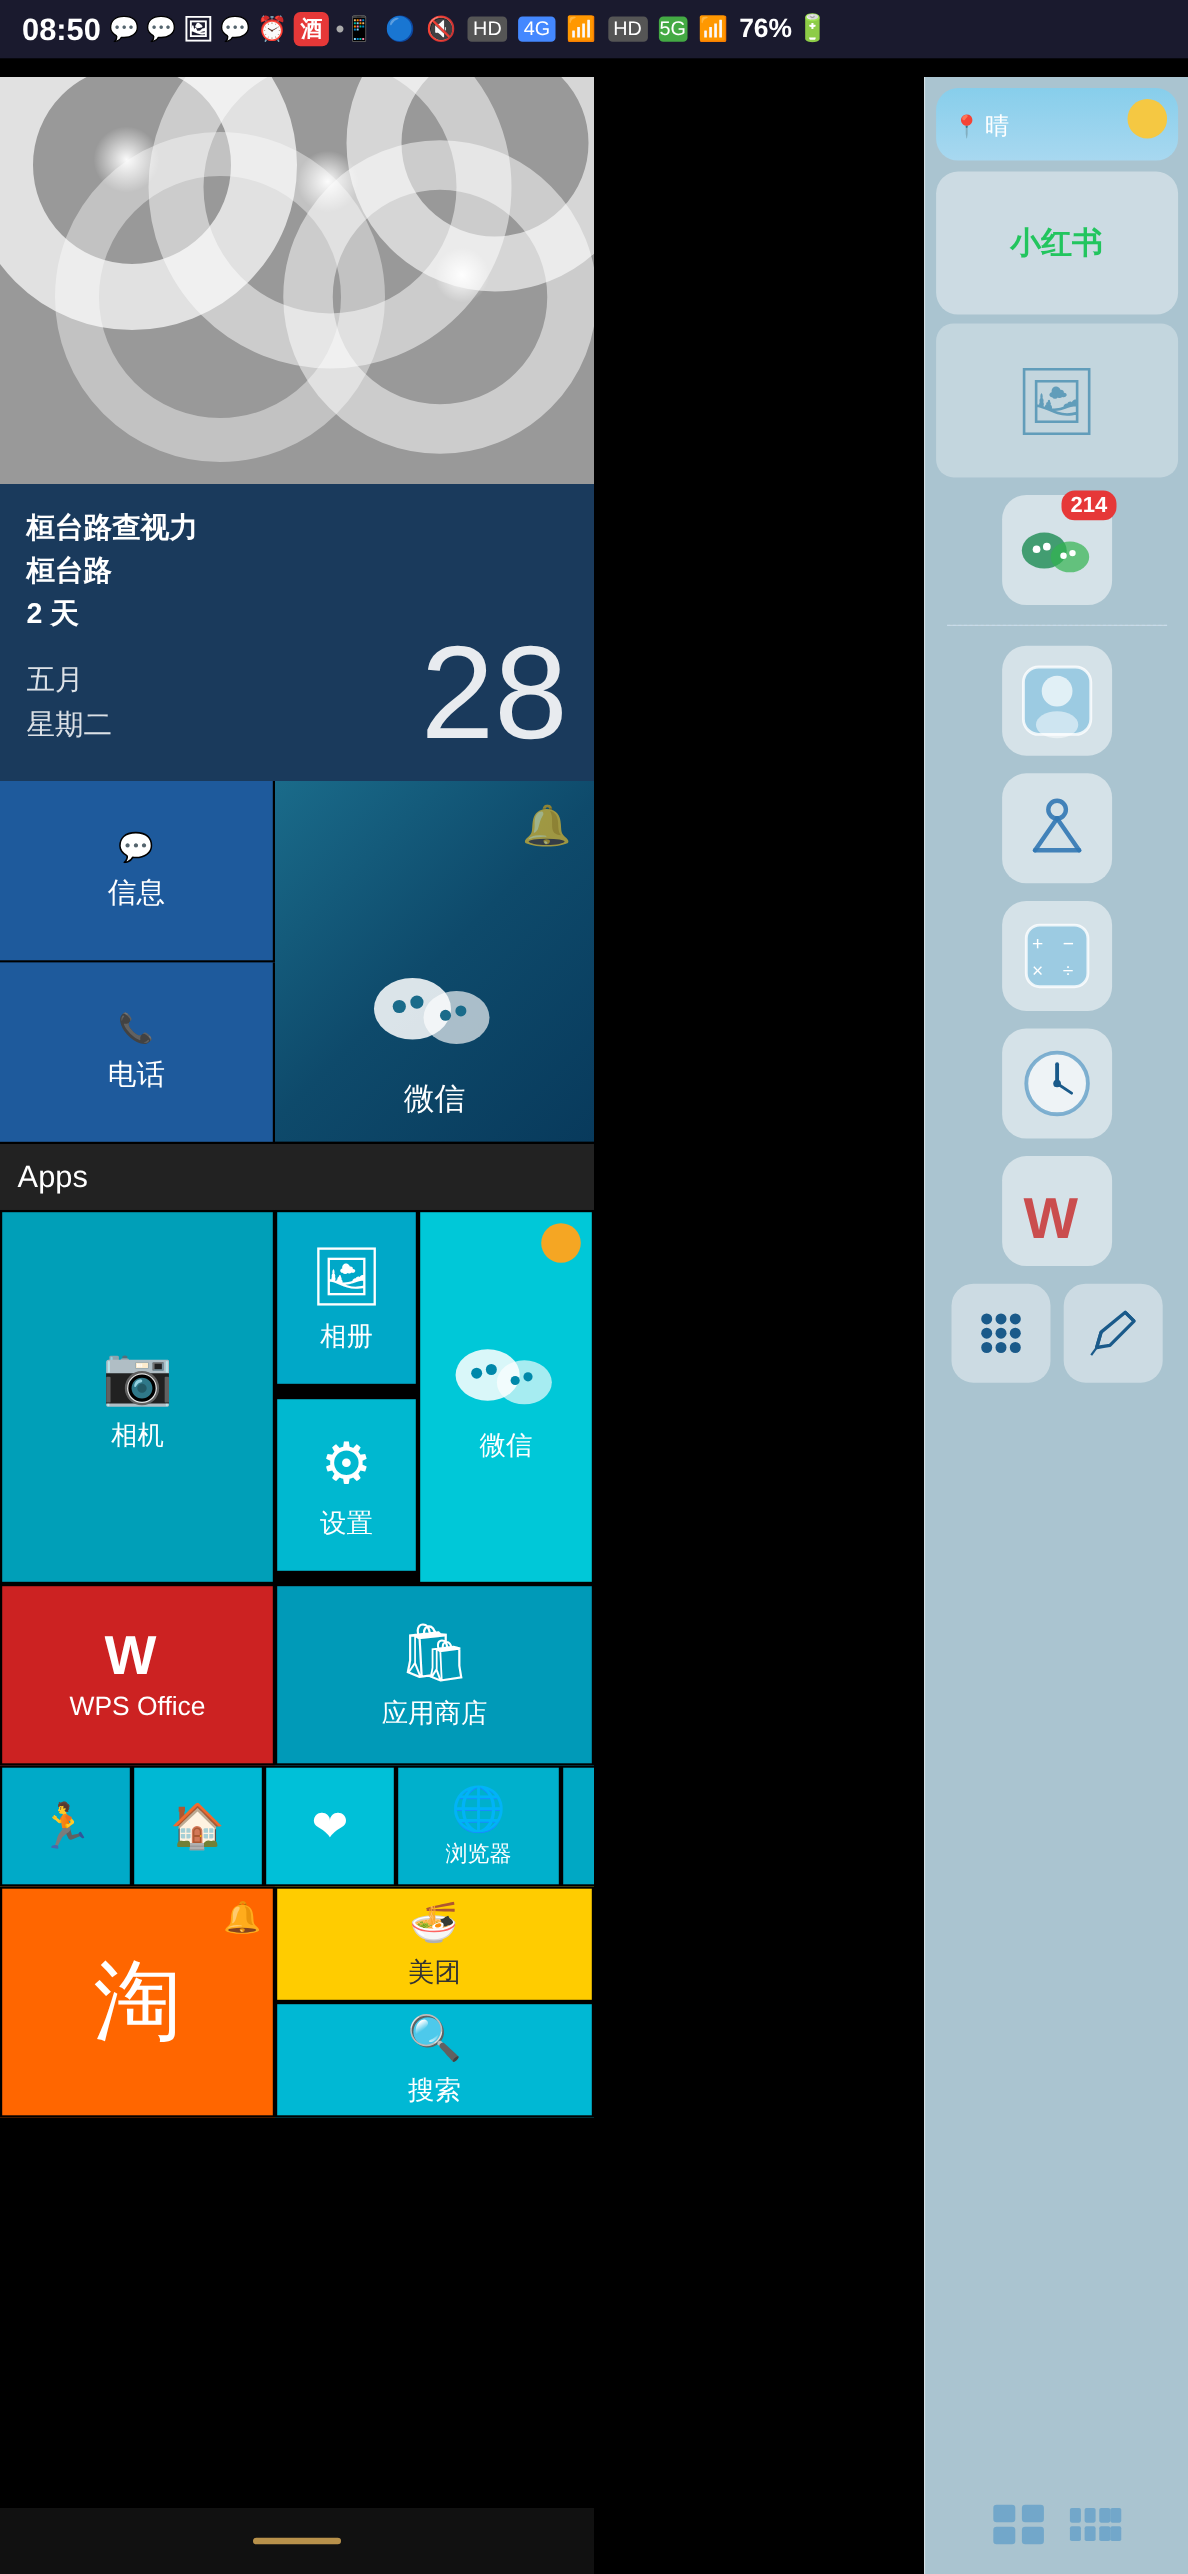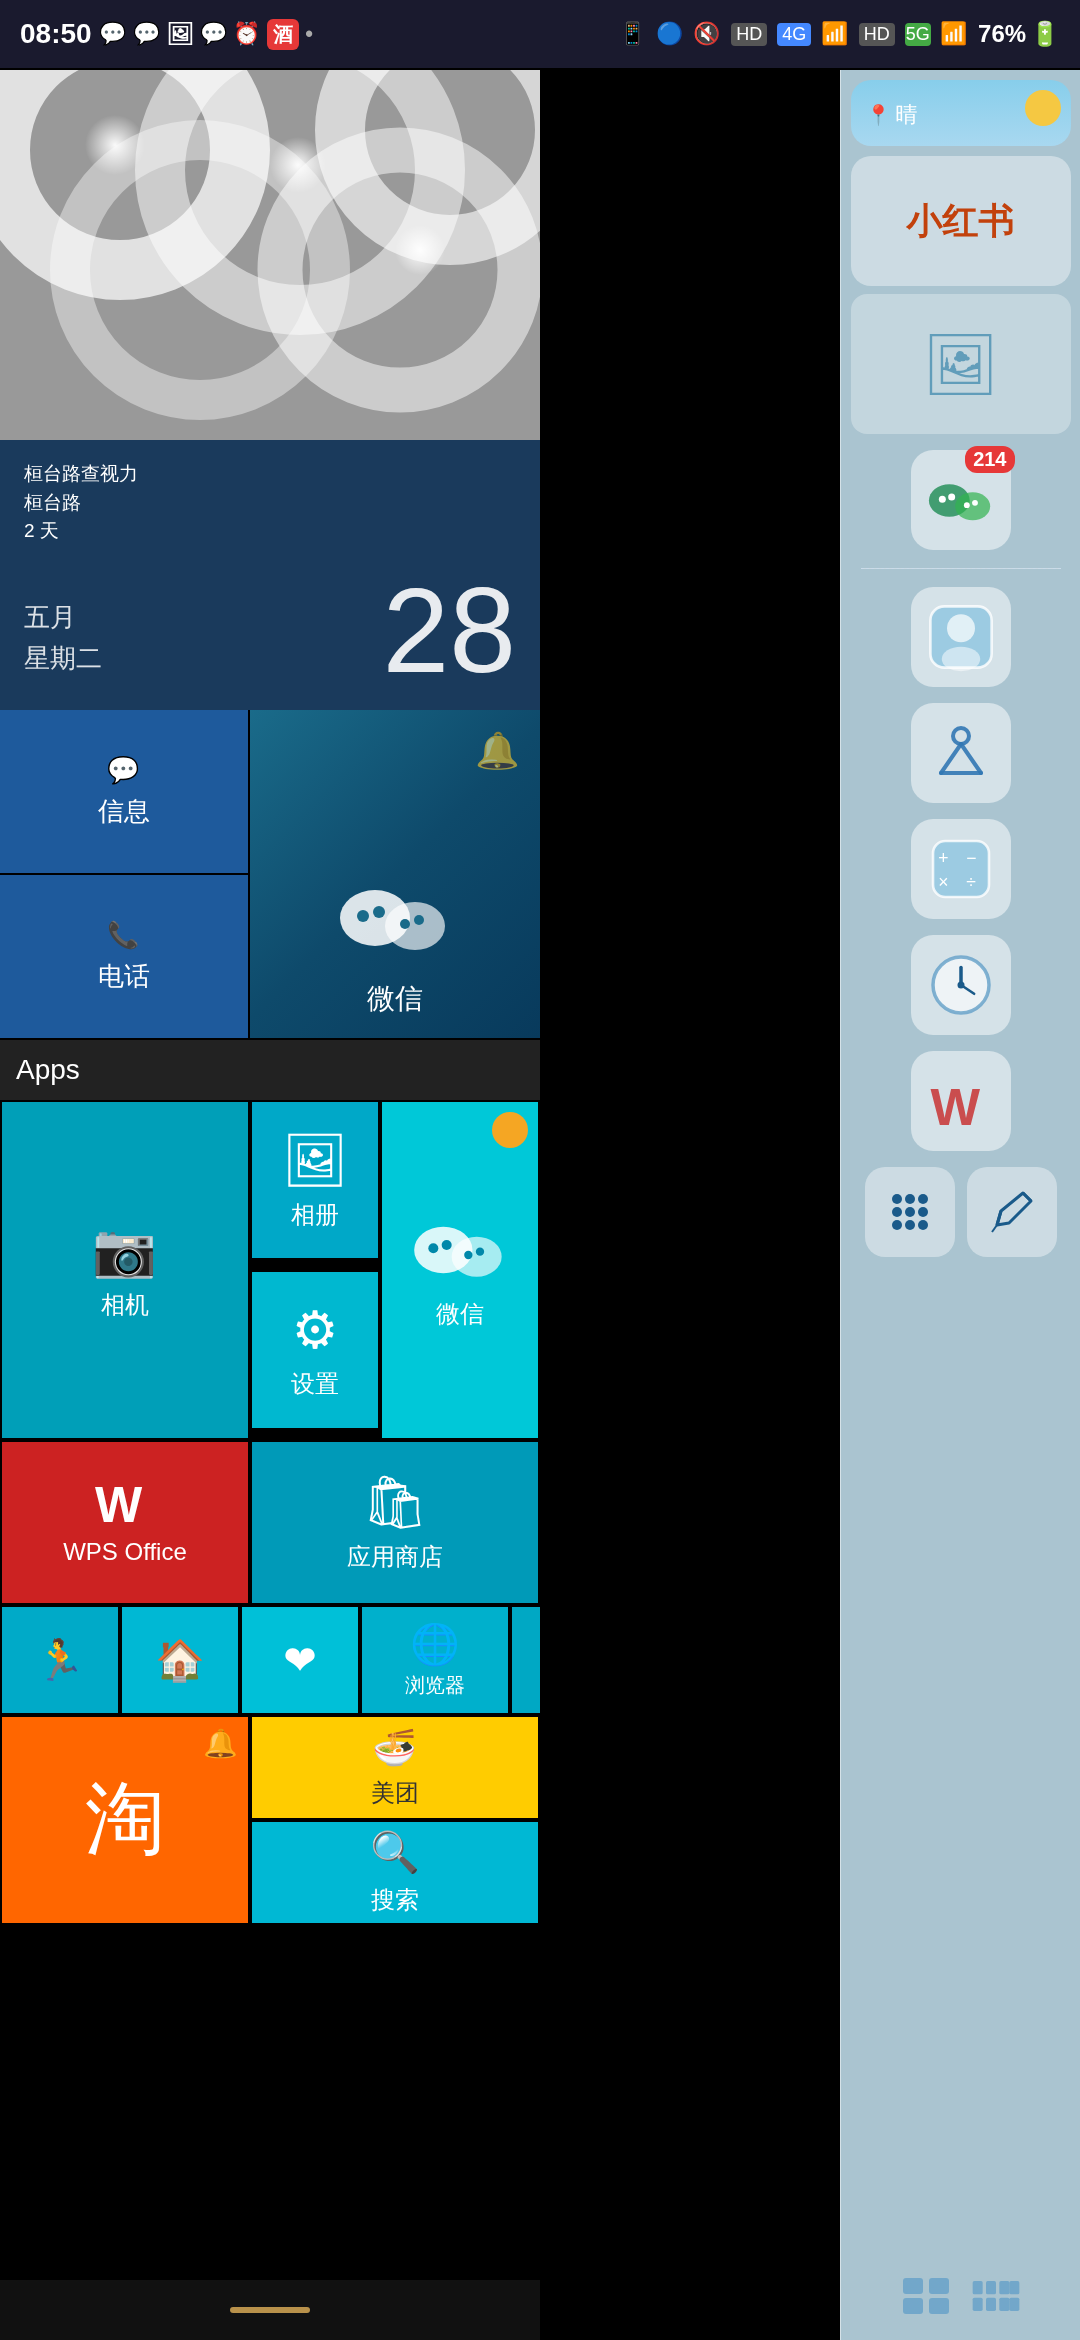--- a/index.html
+++ b/index.html
@@ -10,25 +10,24 @@
       background: #000;
       font-family: 'Arial', sans-serif;
       overflow: hidden;
       position: relative;
     }
 
     
     .status-bar {
       position: absolute;
       top: 0; left: 0; right: 0;
-      height: 68px;
+      height: 53px;
       background: #1a1a2e;
       display: flex;
       align-items: center;
-      justify-content: space-between;
       padding: 0 20px;
       z-index: 100;
     }
     .status-left {
       display: flex;
       align-items: center;
       gap: 8px;
       color: #fff;
       font-size: 28px;
       font-weight: bold;
@@ -83,22 +82,23 @@
     
     .calendar-tile {
       width: 540px;
       height: 270px;
       background: #1a3a5c;
       padding: 20px 24px;
       position: relative;
       color: #fff;
     }
     .calendar-text-top {
-      font-size: 19px;
+      font-size: 26px;
       line-height: 1.5;
+      font-weight: bold;
     }
     .calendar-date-big {
       position: absolute;
       bottom: 20px;
       right: 24px;
       font-size: 120px;
       font-weight: 200;
       color: rgba(255,255,255,0.9);
       line-height: 1;
       margin-left: 16px;
@@ -565,21 +565,21 @@
 
   <div class="weather-widget">
     <div class="weather-sun"></div>
     <div style="display:flex;align-items:center;gap:4px;margin-top:4px;">
       <span style="font-size:20px;color:#fff;">📍</span>
       <span style="font-size:22px;color:#fff;">晴</span>
     </div>
   </div>
 
   <div class="xhs-app">
-    <span style="font-size:36px;font-weight:bold;color:#c2410c;">小红书</span>
+    <span style="font-size:28px;font-weight:bold;color:#22c55e;">小红书</span>
   </div>
 
   <div class="image-widget">
     <span style="font-size:60px;color:rgba(0,100,150,0.5);">🖼</span>
   </div>
 
   <div class="sidebar-icon-btn wechat-sidebar">
     <svg width="70" height="55" viewBox="0 0 120 80">
       <ellipse cx="40" cy="40" rx="35" ry="28" fill="rgba(50,150,100,0.9)"></ellipse>
       <circle cx="28" cy="38" r="6" fill="white"></circle>

